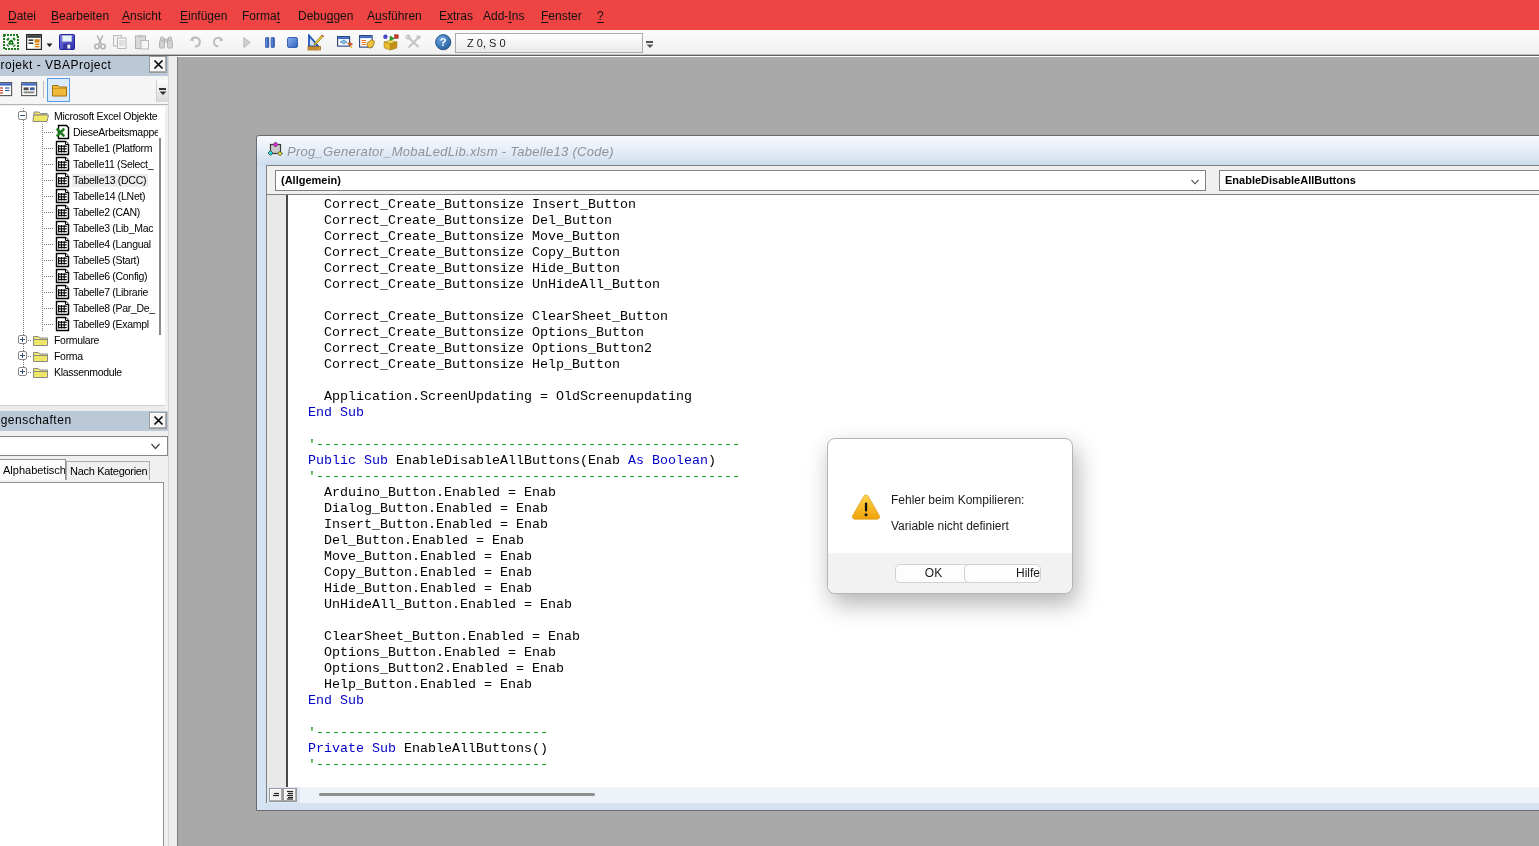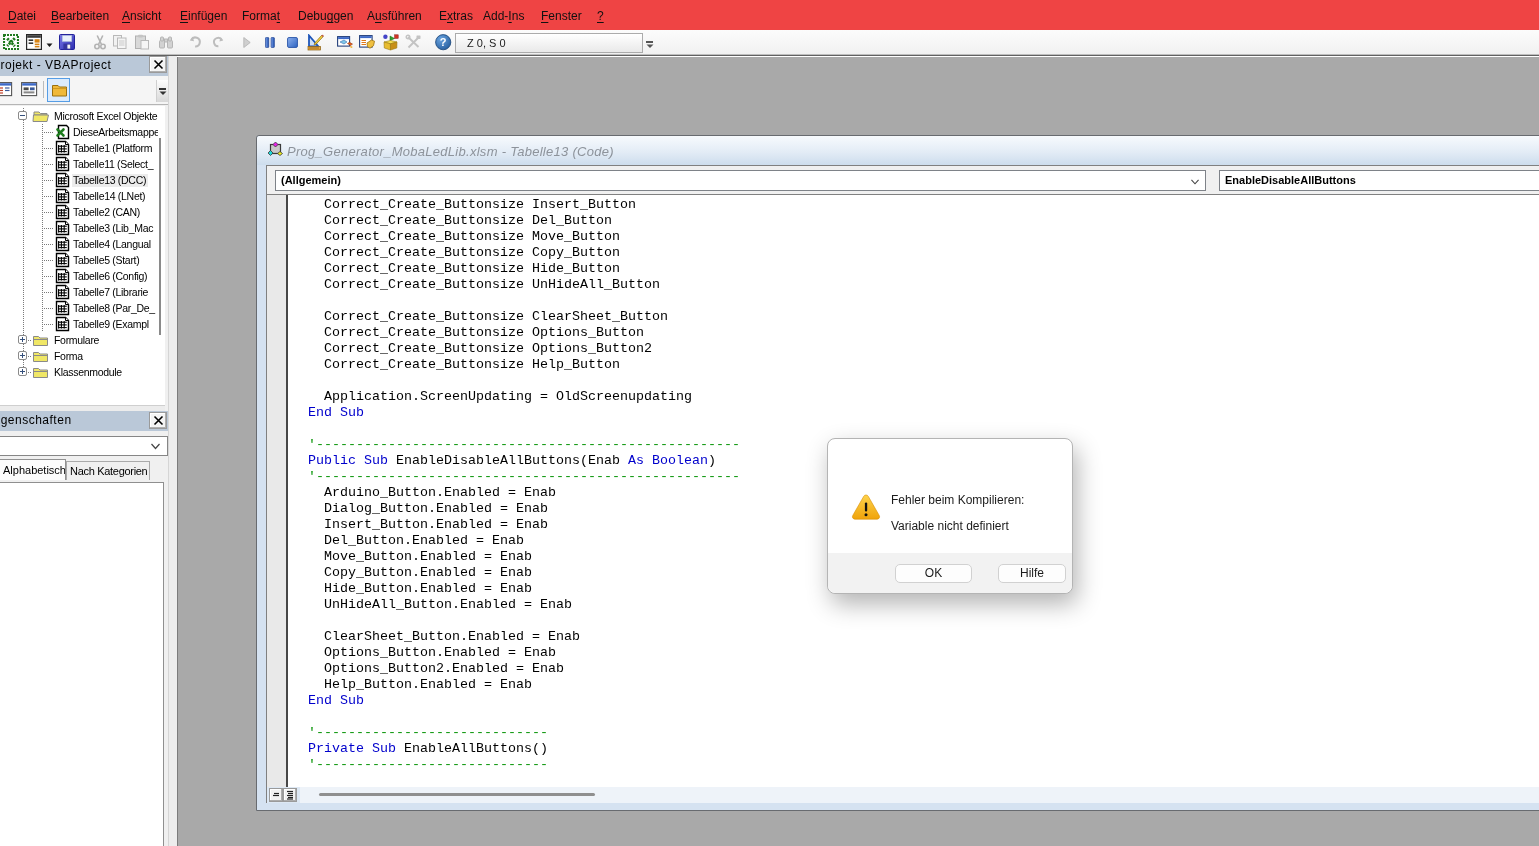--- a/index.html
+++ b/index.html
@@ -501,15 +501,15 @@
     </linearGradient>
       </defs>
     <path d="M12.8 2.2 a2.6 2.6 0 0 1 4.4 0 L28.2 21.4 a2.5 2.5 0 0 1 -2.2 3.8 L4.0 25.2 a2.5 2.5 0 0 1 -2.2 -3.8 Z" fill="url(#wg)" stroke="#d98d00" stroke-width="0.6"></path>
     <rect x="13.9" y="8.5" width="2.3" height="9" rx="1.1" fill="#111"></rect>
     <circle cx="15" cy="20.8" r="1.5" fill="#111"></circle>
   </svg>
   <span class="dtext" style="top:54px;">Fehler beim Kompilieren:</span>
   <span class="dtext" style="top:80px;">Variable nicht definiert</span>
   <div id="dlgfoot">
     <div class="dbtn" style="left:67px;width:77px;">OK</div>
-    <div class="dbtn" style="left:170px;width:68px;">Hilfe</div>
+    <div class="dbtn" style="left:136px;width:77px;text-align:right;">Hilfe</div>
   </div>
 </div>
 
 </body></html>

